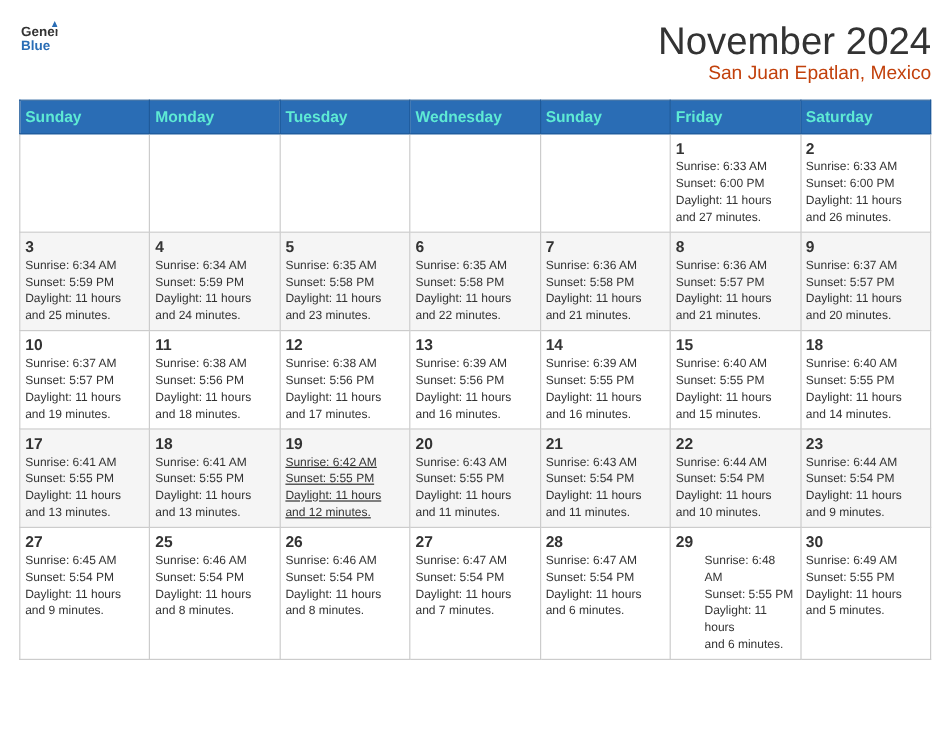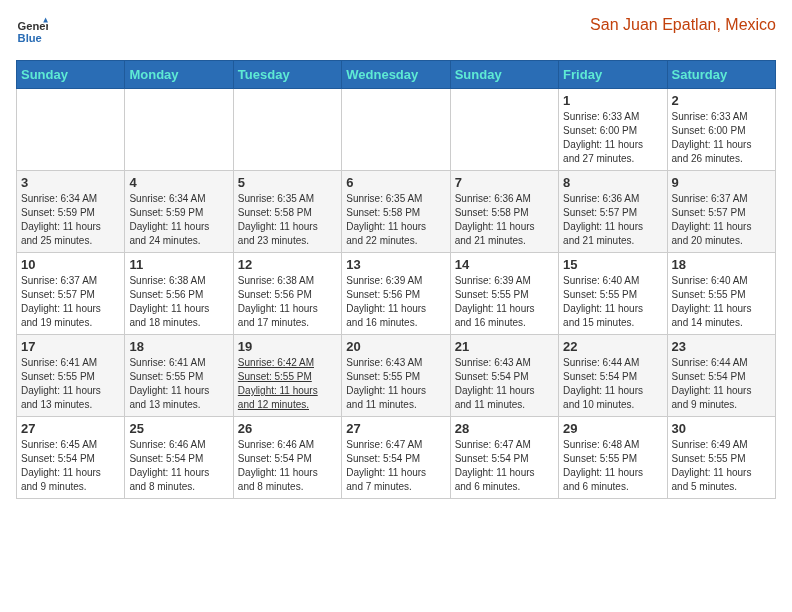--- a/index.html
+++ b/index.html
@@ -85,20 +85,21 @@
 
 <div class="header">
   <div class="logo">
     <svg class="logo-icon" viewBox="0 0 40 40">
       <text x="2" y="18" font-size="14" font-weight="bold" fill="#333">General</text>
       <text x="2" y="32" font-size="14" font-weight="bold" fill="#2a6db5">Blue</text>
       <polygon points="34,8 40,8 37,2" fill="#2a6db5"></polygon>
     </svg>
   </div>
   <div class="title-block">
+    <h1>November 2024</h1>
     <h2>San Juan Epatlan, Mexico</h2>
   </div>
 </div>
 
 <table class="calendar">
   <thead>
     <tr>
     <th>Sunday</th>
         <th>Monday</th>
         <th>Tuesday</th>
@@ -314,21 +315,21 @@
         </td>
         <td>
           <span class="day-number">28</span>
           <div class="day-info" style="white-space: pre-line;">Sunrise: 6:47 AM
 Sunset: 5:54 PM
 Daylight: 11 hours
 and 6 minutes.</div>
         </td>
         <td>
           <span class="day-number">29</span>
-          <div class="day-info" style="white-space: pre-line;">Sunrise: 6:48 AM
+          <div class="day-info" style="white-space: pre-line; margin-left: 24px;">Sunrise: 6:48 AM
 Sunset: 5:55 PM
 Daylight: 11 hours
 and 6 minutes.</div>
         </td>
         <td>
           <span class="day-number">30</span>
           <div class="day-info" style="white-space: pre-line;">Sunrise: 6:49 AM
 Sunset: 5:55 PM
 Daylight: 11 hours
 and 5 minutes.</div>

